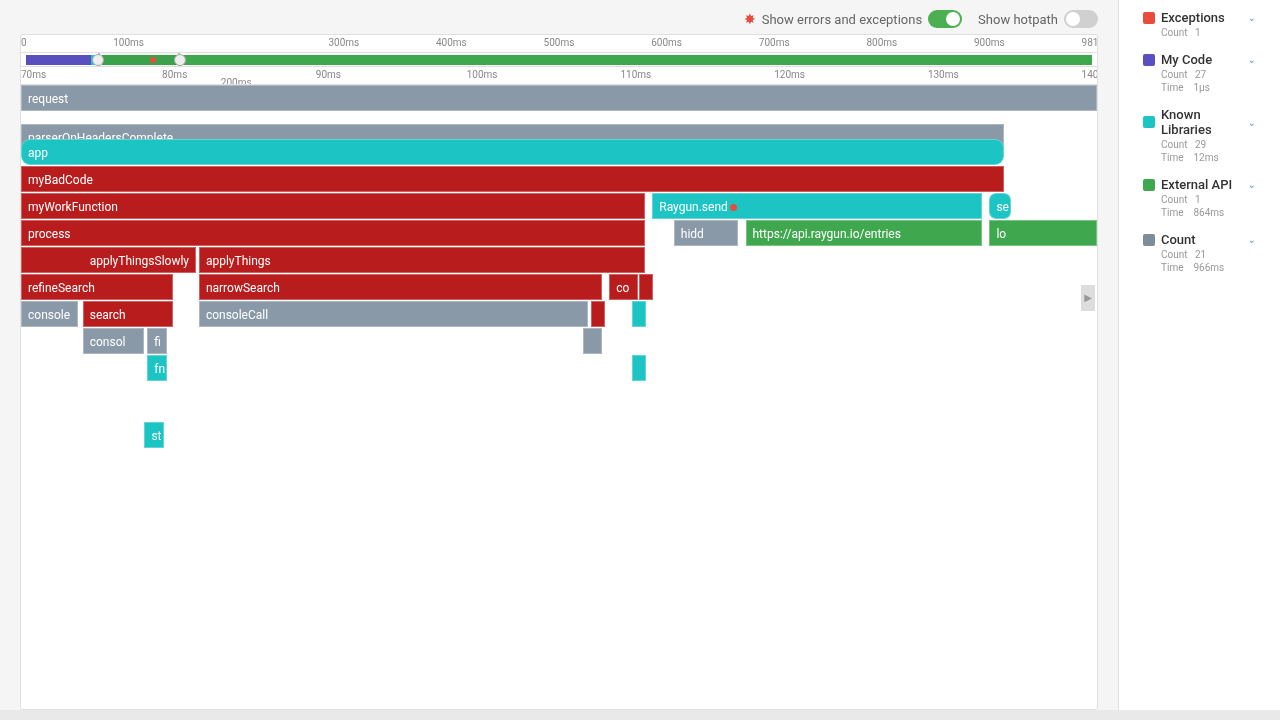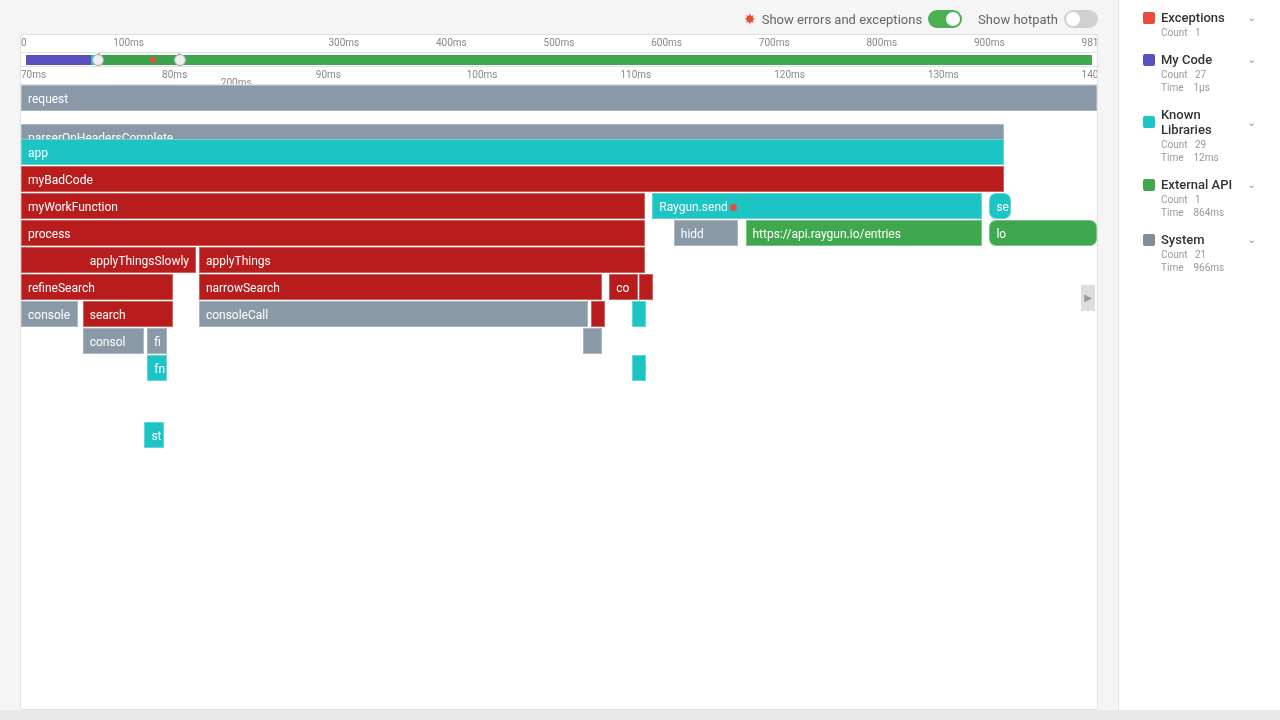--- a/index.html
+++ b/index.html
@@ -92,35 +92,35 @@
           <span style="left: 100%;">140ms</span>
         </div>
       <div class="flame-area" id="flame">
           <div class="flame-row">
             <div class="flame-span c-gray" style="left: 0%; width: 100%;">request</div>
           </div>
           <div class="flame-row">
             <div class="flame-span c-gray" style="left: 0%; width: 91.3333%; margin-top: 12px;">parserOnHeadersComplete</div>
           </div>
           <div class="flame-row">
-            <div class="flame-span c-teal" style="left: 0%; width: 91.3333%;">app</div>
+            <div class="flame-span c-teal" style="left: 0%; width: 91.3333%; border-radius: 9px;">app</div>
           </div>
           <div class="flame-row">
             <div class="flame-span c-purple" style="left: 0%; width: 91.3333%;">myBadCode</div>
           </div>
           <div class="flame-row">
             <div class="flame-span c-purple" style="left: 0%; width: 58%;">myWorkFunction</div>
             <div class="flame-span c-teal" style="left: 58.6667%; width: 30.6667%;">Raygun.send<span class="err-dot"></span></div>
             <div class="flame-span c-teal" style="left: 90%; width: 2%; border-radius: 7px;">se</div>
           </div>
           <div class="flame-row">
             <div class="flame-span c-purple" style="left: 0%; width: 58%;">process</div>
             <div class="flame-span c-gray" style="left: 60.6667%; width: 6%;">hidd</div>
             <div class="flame-span c-green" style="left: 67.3333%; width: 22%;">https://api.raygun.io/entries</div>
-            <div class="flame-span c-green" style="left: 90%; width: 10%; border-radius: 7px;">lo</div>
+            <div class="flame-span c-green" style="left: 90%; width: 10%;">lo</div>
           </div>
           <div class="flame-row">
             <div class="flame-span c-purple" style="left: 0%; width: 16.2667%; text-align: right;">applyThingsSlowly</div>
             <div class="flame-span c-purple" style="left: 16.5333%; width: 41.4667%;">applyThings</div>
           </div>
           <div class="flame-row">
             <div class="flame-span c-purple" style="left: 0%; width: 14.1333%;">refineSearch</div>
             <div class="flame-span c-purple" style="left: 16.5333%; width: 37.4667%;">narrowSearch</div>
             <div class="flame-span c-purple" style="left: 54.6667%; width: 2.66667%;">co</div>
             <div class="flame-span c-purple" style="left: 57.4667%; width: 0.533333%;"></div>
@@ -195,21 +195,21 @@
         <div class="legend-meta">
           <span>Count&nbsp;&nbsp;&nbsp;1</span>
         </div>
         <div class="legend-meta">
           <span>Time&nbsp;&nbsp;&nbsp;&nbsp;864ms</span>
         </div>
       </div>
       <div class="legend-item">
         <div class="legend-head">
           <div class="legend-swatch" style="background:#7f8c9a"></div>
-          <div class="legend-title">System</div>
+          <div class="legend-title">Count</div>
           <div class="legend-chevron">⌄</div>
         </div>
         <div class="legend-meta">
           <span>Count&nbsp;&nbsp;&nbsp;21</span>
         </div>
         <div class="legend-meta">
           <span>Time&nbsp;&nbsp;&nbsp;&nbsp;966ms</span>
         </div>
       </div>
     </div>

